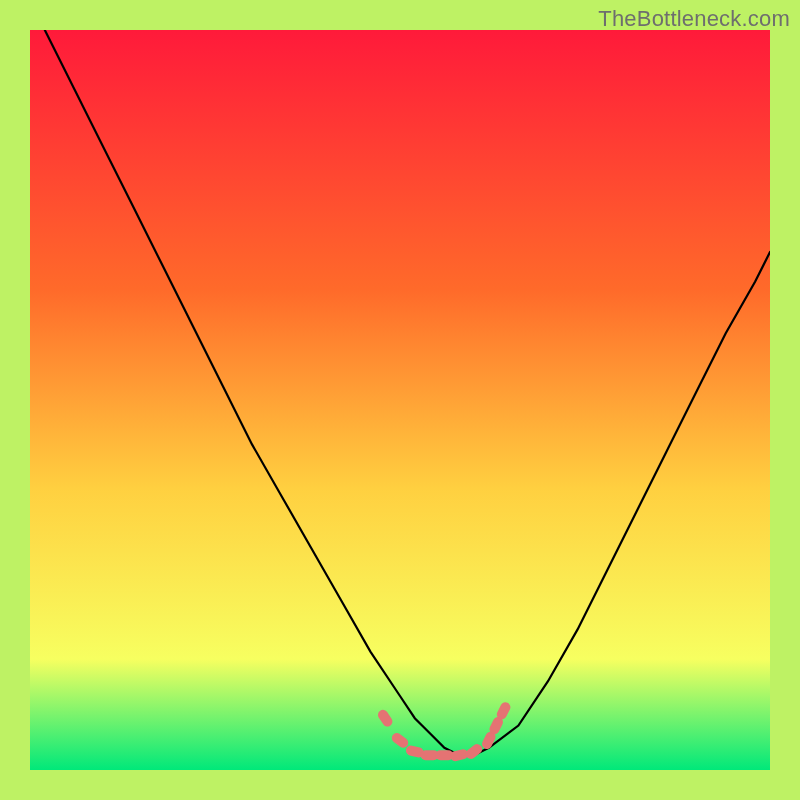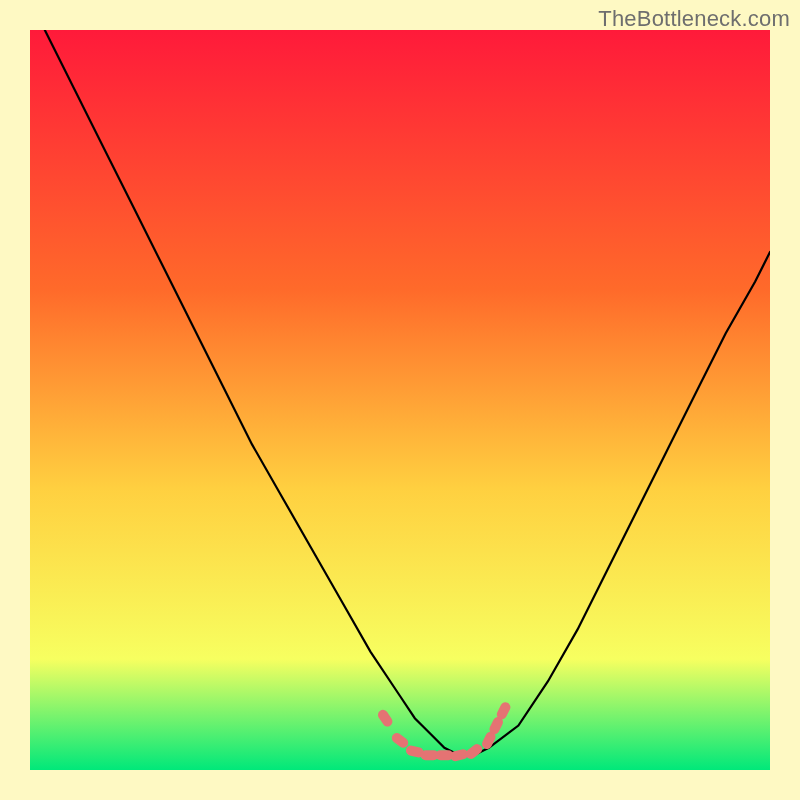--- a/index.html
+++ b/index.html
@@ -8,21 +8,21 @@
     width: 800px;
     height: 800px;
     background: #000;
     overflow: hidden;
     font-family: Arial, Helvetica, sans-serif;
   }
   .frame {
     position: relative;
     width: 800px;
     height: 800px;
-    background: #fef9c3;
+    background: #bef264;
   }
   .attribution {
     position: absolute;
     top: 6px;
     right: 10px;
     color: #6e6e6e;
     font-size: 22px;
     font-weight: 500;
     letter-spacing: 0.2px;
     z-index: 10;

